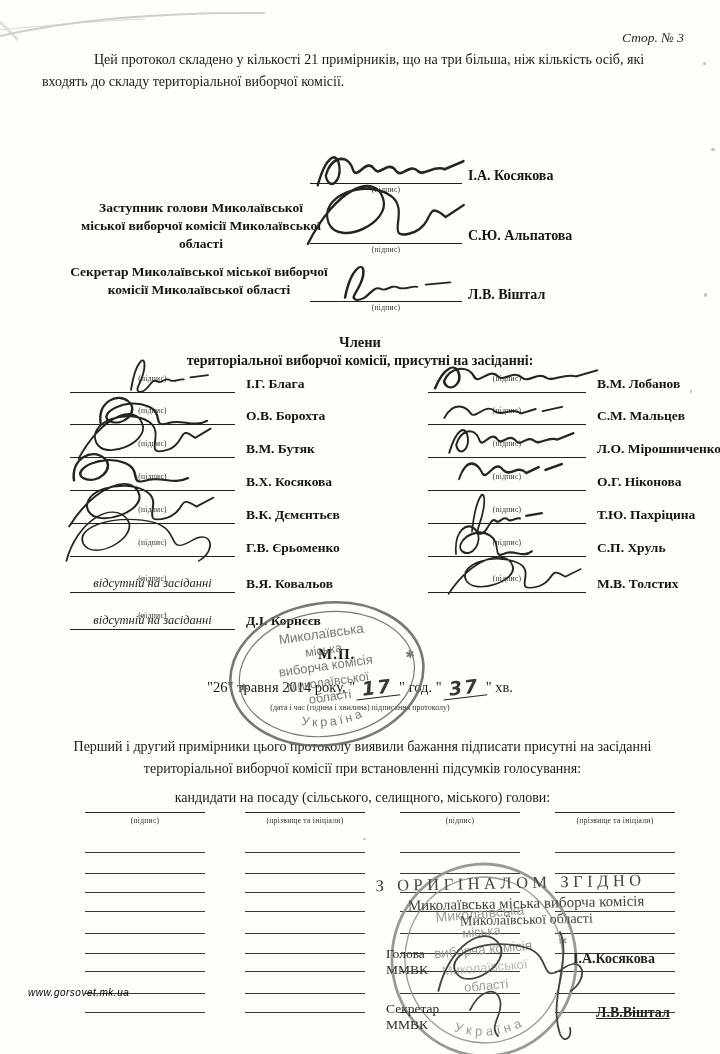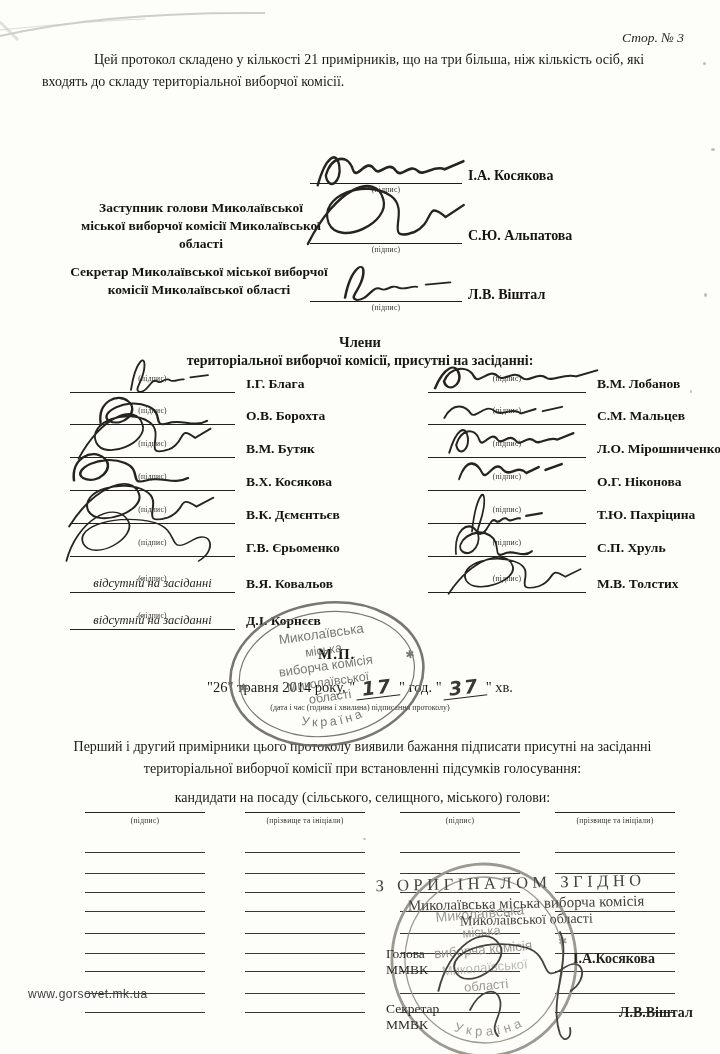--- a/index.html
+++ b/index.html
@@ -30,21 +30,21 @@
   .tiny{font-size:8px;color:#35332d;}
   .colhead{position:absolute;width:120px;}
   .colhead .hline{border-bottom:1.5px solid #26241f;height:0;}
   .bline{position:absolute;width:120px;border-bottom:1.4px solid #3a3833;height:0;}
   .stamp-svg{position:absolute;pointer-events:none;}
   .certify{color:#45423a;line-height:1.15;}
   .cert-head{font-size:16.5px;letter-spacing:4.5px;white-space:nowrap;font-family:"Liberation Serif",serif;}
   .cert-org{font-size:15px;white-space:nowrap;}
   .role-label{font-size:13.5px;line-height:1.15;color:#2e2c26;}
   .role-name{font-size:14px;color:#25231d;font-weight:bold;white-space:nowrap;}
-  .watermark{font-family:"Liberation Sans",sans-serif;font-size:12px;color:#404040;letter-spacing:.5px;}
+  .watermark{font-family:"Liberation Sans",sans-serif;font-size:10px;color:#000000;letter-spacing:.5px;font-style:italic;}
   .speck{position:absolute;background:#8a887f;border-radius:50%;opacity:.55;}
   svg text{font-family:"Liberation Sans",sans-serif;}
 </style>
 </head>
 <body>
 
 <div class="page">
 
   <div class="abs page-num" style="top:30px;right:36px;">Стор. № 3</div>
 
@@ -278,21 +278,21 @@
   <div class="abs role-label" style="left:386px;top:946px;z-index:3;">
     <div>Голова</div>
     <div>ММВК</div>
   </div>
   <div class="abs role-name" style="left:573px;top:951px;z-index:3;">І.А.Косякова</div>
 
   <div class="abs role-label" style="left:386px;top:1001px;z-index:3;">
     <div>Секретар</div>
     <div>ММВК</div>
   </div>
-  <div class="abs role-name" style="left:619px;top:1005px;z-index:3;">Л.В.Віштал</div>
+  <div class="abs role-name" style="left:596px;top:1005px;z-index:3;text-decoration:underline;">Л.В.Віштал</div>
 
   <div class="abs watermark" style="left:28px;top:987px;z-index:1;">www.gorsovet.mk.ua</div>
 
   <div class="speck" style="left:703px;top:62px;width:3px;height:3px;"></div>
   <div class="speck" style="left:711px;top:148px;width:4px;height:3px;"></div>
   <div class="speck" style="left:704px;top:293px;width:3px;height:4px;"></div>
   <div class="speck" style="left:690px;top:390px;width:2px;height:3px;"></div>
   <div class="speck" style="left:363px;top:838px;width:3px;height:2px;"></div>
 
   <svg class="abs" style="left:0;top:0;z-index:5;pointer-events:none;" width="720" height="1054" viewBox="0 0 720 1054">

